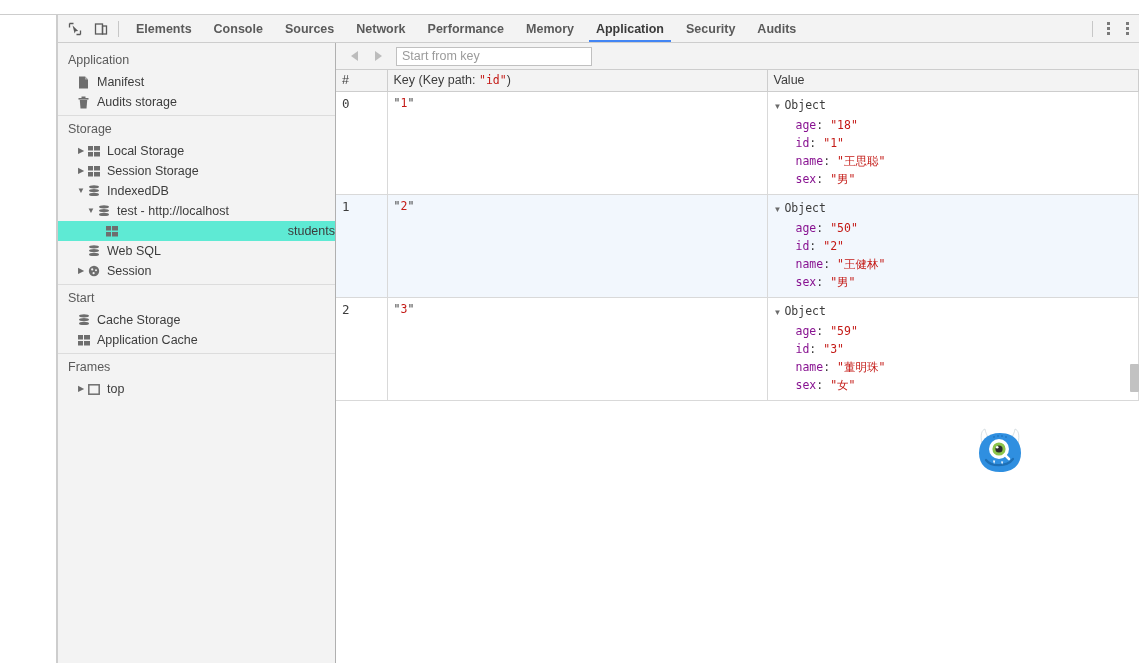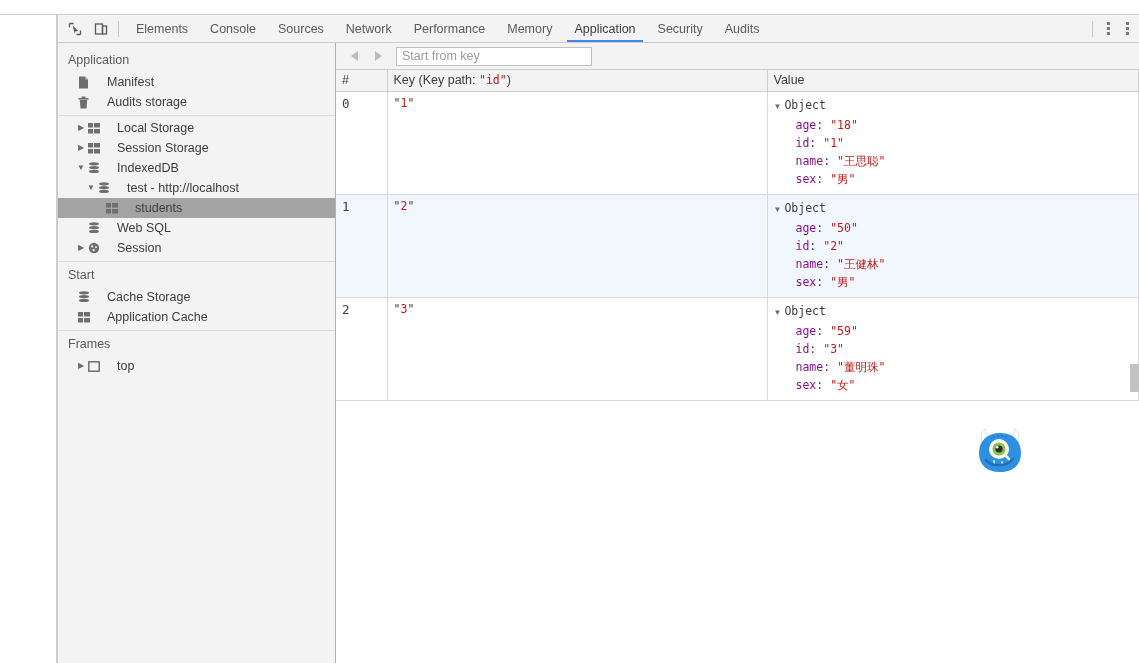--- a/index.html
+++ b/index.html
@@ -40,21 +40,21 @@
     position: relative;
   }
   .tb-icon {
     width: 26px; height: 24px;
     display: flex; align-items: center; justify-content: center;
     cursor: pointer;
   }
   .tb-sep {
     width: 1px; height: 16px; background: #c7c7c7; margin: 0 6px 0 4px;
   }
-  .tabs { display: flex; align-items: center; height: 100%; }
+  .tabs { display: flex; align-items: center; height: 100%; font-weight: bold; }
   .tab {
     padding: 0 11px; height: 100%;
     display: flex; align-items: center;
     font-size: 12.5px; color: #5a5a5a;
     cursor: pointer; position: relative;
     white-space: nowrap;
   }
   .tab.active { color: #3b3b3b; }
   .tab.active::after {
     content: ""; position: absolute;
@@ -88,22 +88,22 @@
     font-size: 12.5px;
   }
   .divider { height: 1px; background: #dcdcdc; margin: 3px 0 2px 0; }
   .tree-row {
     display: flex; align-items: center;
     height: 20px;
     padding-left: 10px;
     cursor: pointer;
     white-space: nowrap;
   }
-  .tree-row.selected { background: #a3a3a3; }
-  .tree-row .label { margin-left: 16px; color: #3c3c3c; }
+  .tree-row.selected { background: #5eead4; justify-content: space-between; }
+  .tree-row .label { margin-left: 6px; color: #3c3c3c; }
   .arrow {
     width: 10px; min-width: 10px;
     display: inline-flex; align-items: center; justify-content: center;
     color: #6b6b6b; font-size: 8px; line-height: 1;
   }
   .arrow.blank { visibility: hidden; }
   .ico { width: 15px; min-width: 15px; display: inline-flex; align-items: center; justify-content: center; }
   .indent-1 { padding-left: 18px; }
   .indent-2 { padding-left: 28px; }
   .indent-3 { padding-left: 46px; }
@@ -284,20 +284,21 @@
               <rect x="3.5" y="0.5" width="4" height="1.6" fill="#6e6e6e"></rect>
               <rect x="0.5" y="2" width="10" height="1.6" fill="#6e6e6e"></rect>
               <path d="M1.8 4 h7.4 l-0.7 8.5 h-6 z" fill="#6e6e6e"></path>
             </svg>
           </span>
           <span class="label">Audits storage</span>
         </div>
 
         <div class="divider"></div>
 
+        <div class="section-title">Storage</div>
 
         <div class="tree-row indent-1">
           <span class="arrow">▶</span>
           <span class="ico">
             <svg width="12" height="11" viewBox="0 0 12 11">
               <rect x="0" y="0" width="5" height="4.5" fill="#6e6e6e"></rect>
               <rect x="6" y="0" width="6" height="4.5" fill="#6e6e6e"></rect>
               <rect x="0" y="6" width="5" height="4.5" fill="#6e6e6e"></rect>
               <rect x="6" y="6" width="6" height="4.5" fill="#6e6e6e"></rect>
             </svg>

